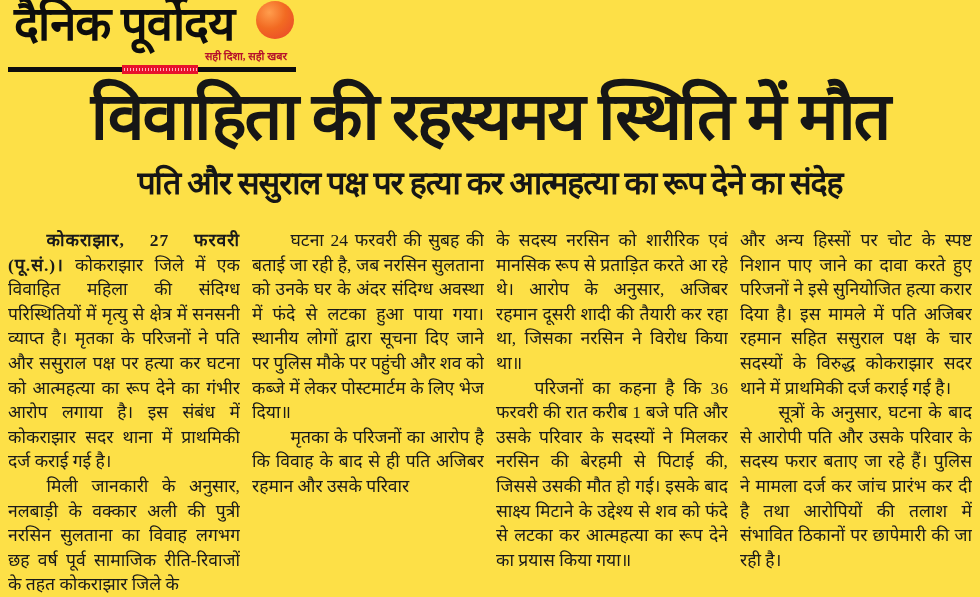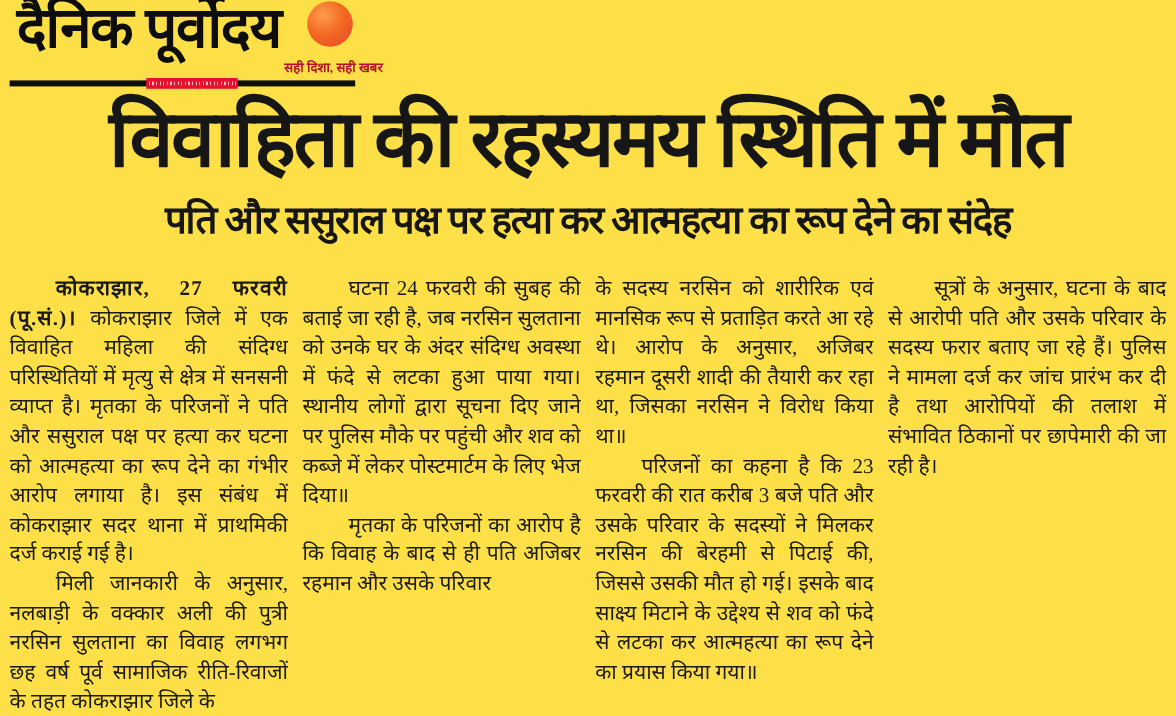--- a/index.html
+++ b/index.html
@@ -25,21 +25,20 @@
     font-size:47px;line-height:1.3;
     font-weight:900;color:#0d0d0d;
     letter-spacing:-1px;
     white-space:nowrap;
   }
   .tagline{
     position:absolute;left:0;top:48px;width:287px;
     text-align:right;z-index:2;
     font-size:11px;font-weight:700;color:#b5122b;
     white-space:nowrap;
-    padding-left:32px;
   }
   .masthead-rule{
     position:absolute;left:8px;top:67px;
     width:288px;height:5px;background:#0d0d0d;z-index:2;
   }
   .red-strip{
     position:absolute;left:114px;top:-2px;
     width:76px;height:9px;background:#e8112d;z-index:3;
     background-image:repeating-linear-gradient(90deg,#e8112d 0 2px,#ffb3bd 2px 3px);
     background-size:100% 3px;background-position:0 3px;background-repeat:no-repeat;
@@ -106,21 +105,22 @@
       <p class="indent">मिली जानकारी के अनुसार, नलबाड़ी के वक्कार अली की पुत्री नरसिन सुलताना का विवाह लगभग छह वर्ष पूर्व सामाजिक रीति-रिवाजों के तहत कोकराझार जिले के</p>
     </div>
 
     <div class="col">
       <p class="indent">घटना 24 फरवरी की सुबह की बताई जा रही है, जब नरसिन सुलताना को उनके घर के अंदर संदिग्ध अवस्था में फंदे से लटका हुआ पाया गया। स्थानीय लोगों द्वारा सूचना दिए जाने पर पुलिस मौके पर पहुंची और शव को कब्जे में लेकर पोस्टमार्टम के लिए भेज दिया॥</p>
       <p class="indent">मृतका के परिजनों का आरोप है कि विवाह के बाद से ही पति अजिबर रहमान और उसके परिवार</p>
     </div>
 
     <div class="col">
       <p>के सदस्य नरसिन को शारीरिक एवं मानसिक रूप से प्रताड़ित करते आ रहे थे। आरोप के अनुसार, अजिबर रहमान दूसरी शादी की तैयारी कर रहा था, जिसका नरसिन ने विरोध किया था॥</p>
-      <p class="indent">परिजनों का कहना है कि 23 फरवरी की रात करीब 3 बजे पति और उसके परिवार के सदस्यों ने मिलकर नरसिन की बेरहमी से पिटाई की, जिससे उसकी मौत हो गई। इसके बाद साक्ष्य मिटाने के उद्देश्य से शव को फंदे से लटका कर आत्महत्या का रूप देने का प्रयास किया गया॥</p>
+      <p class="indent">परिजनों का कहना है कि 36 फरवरी की रात करीब 1 बजे पति और उसके परिवार के सदस्यों ने मिलकर नरसिन की बेरहमी से पिटाई की, जिससे उसकी मौत हो गई। इसके बाद साक्ष्य मिटाने के उद्देश्य से शव को फंदे से लटका कर आत्महत्या का रूप देने का प्रयास किया गया॥</p>
     </div>
 
     <div class="col">
+      <p>और अन्य हिस्सों पर चोट के स्पष्ट निशान पाए जाने का दावा करते हुए परिजनों ने इसे सुनियोजित हत्या करार दिया है। इस मामले में पति अजिबर रहमान सहित ससुराल पक्ष के चार सदस्यों के विरुद्ध कोकराझार सदर थाने में प्राथमिकी दर्ज कराई गई है।</p>
       <p class="indent">सूत्रों के अनुसार, घटना के बाद से आरोपी पति और उसके परिवार के सदस्य फरार बताए जा रहे हैं। पुलिस ने मामला दर्ज कर जांच प्रारंभ कर दी है तथा आरोपियों की तलाश में संभावित ठिकानों पर छापेमारी की जा रही है।</p>
     </div>
 
   </div>
 </div>
 
 </body></html>

